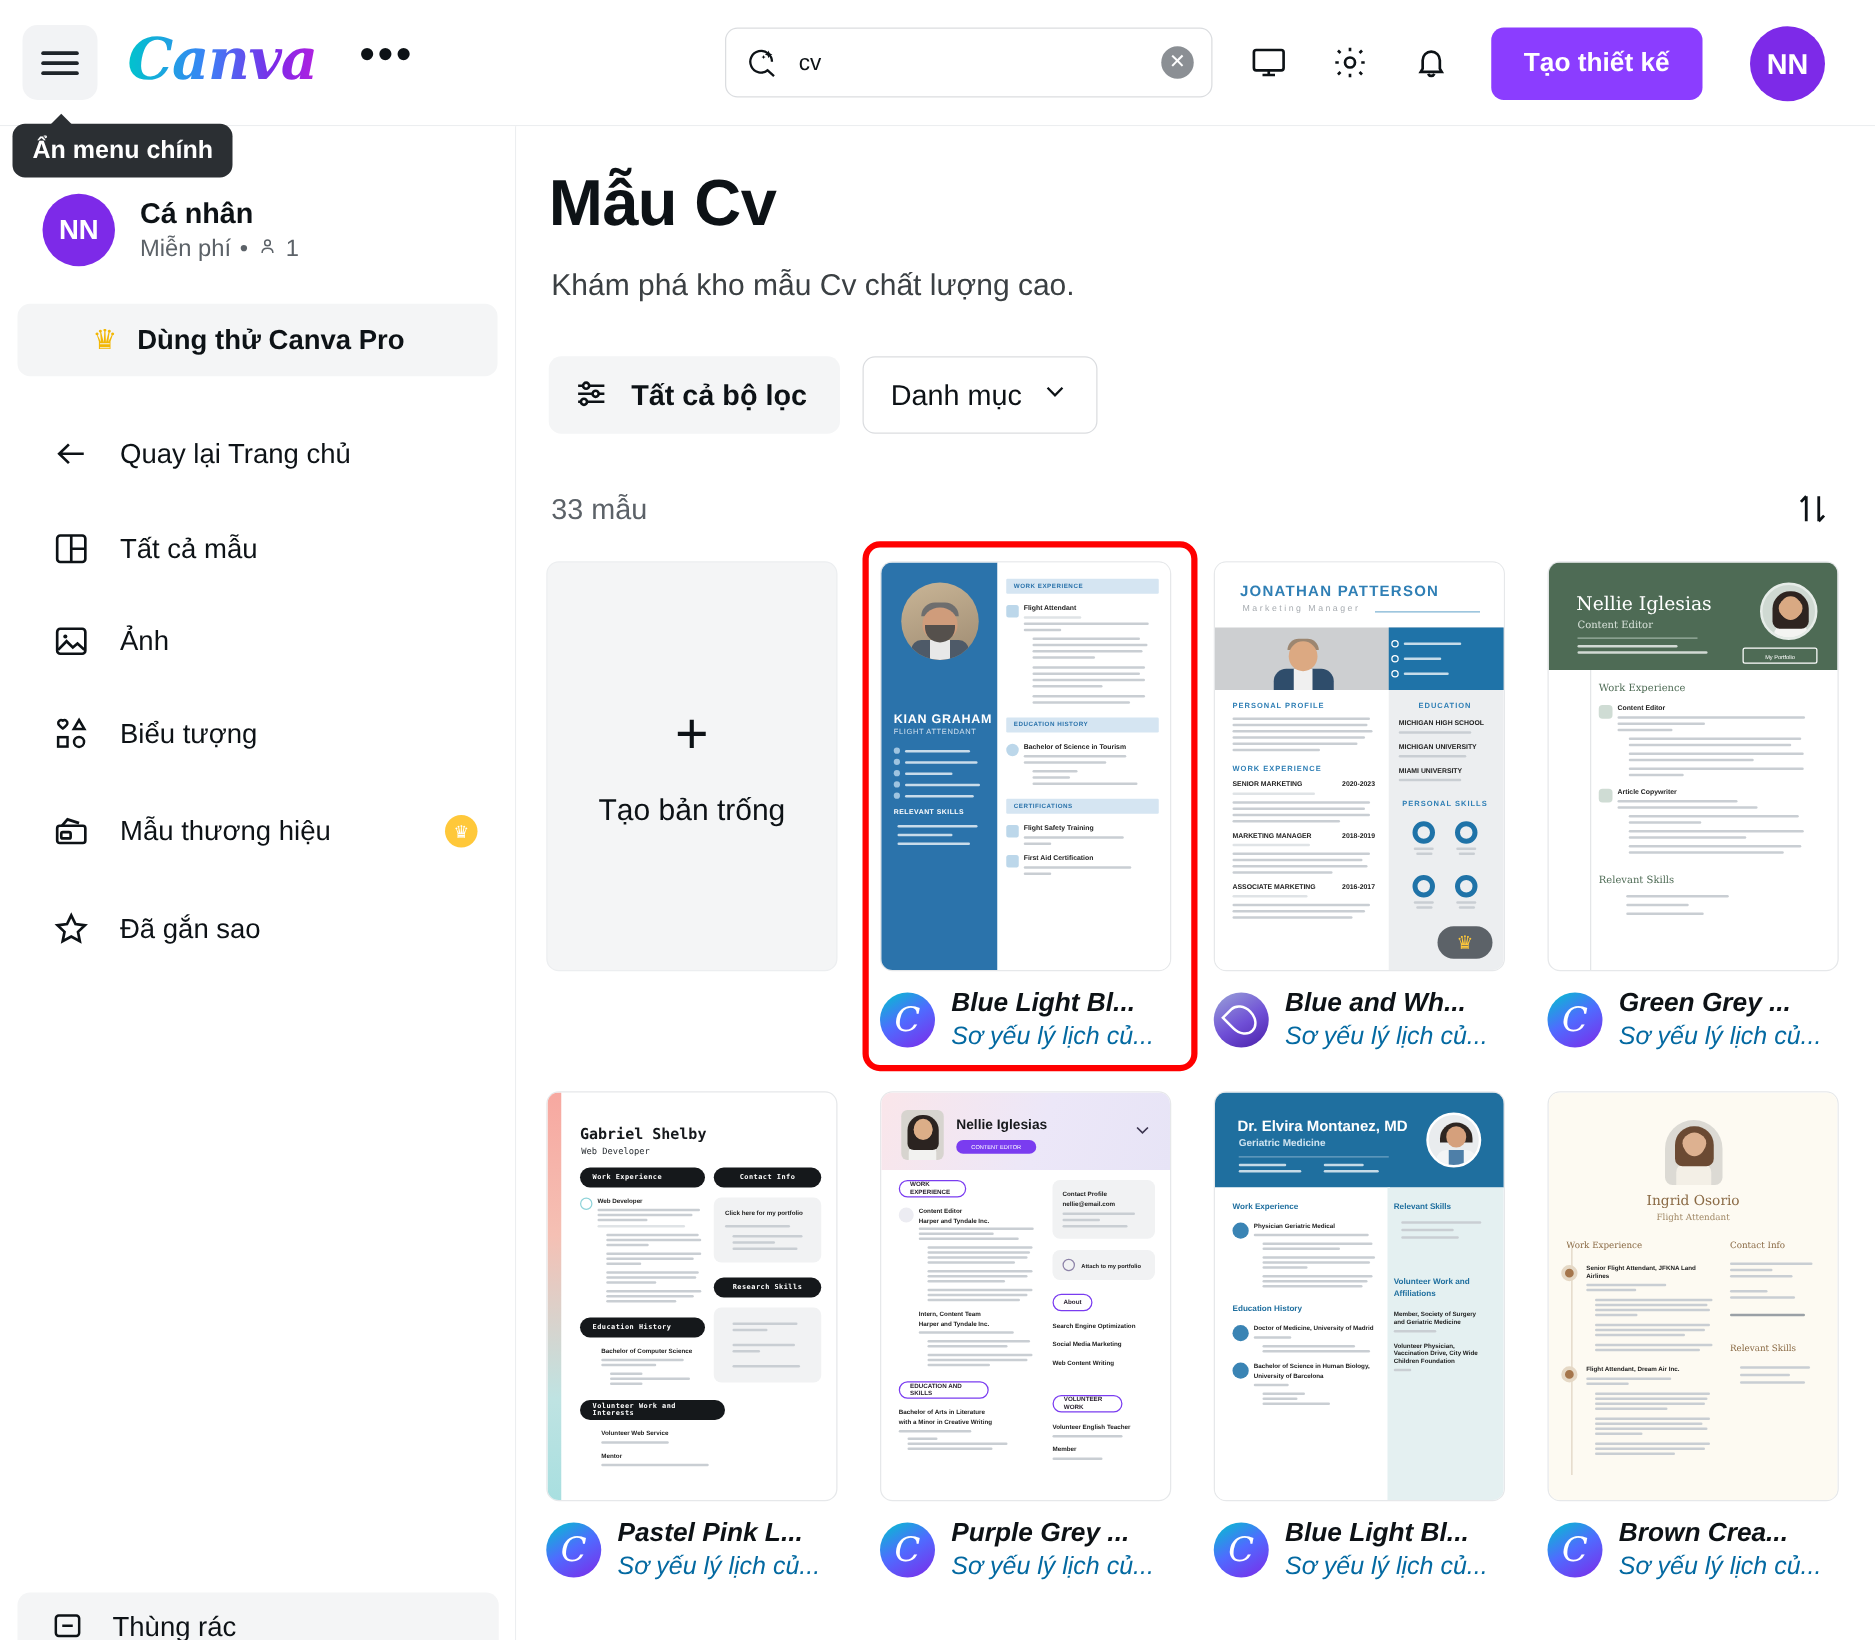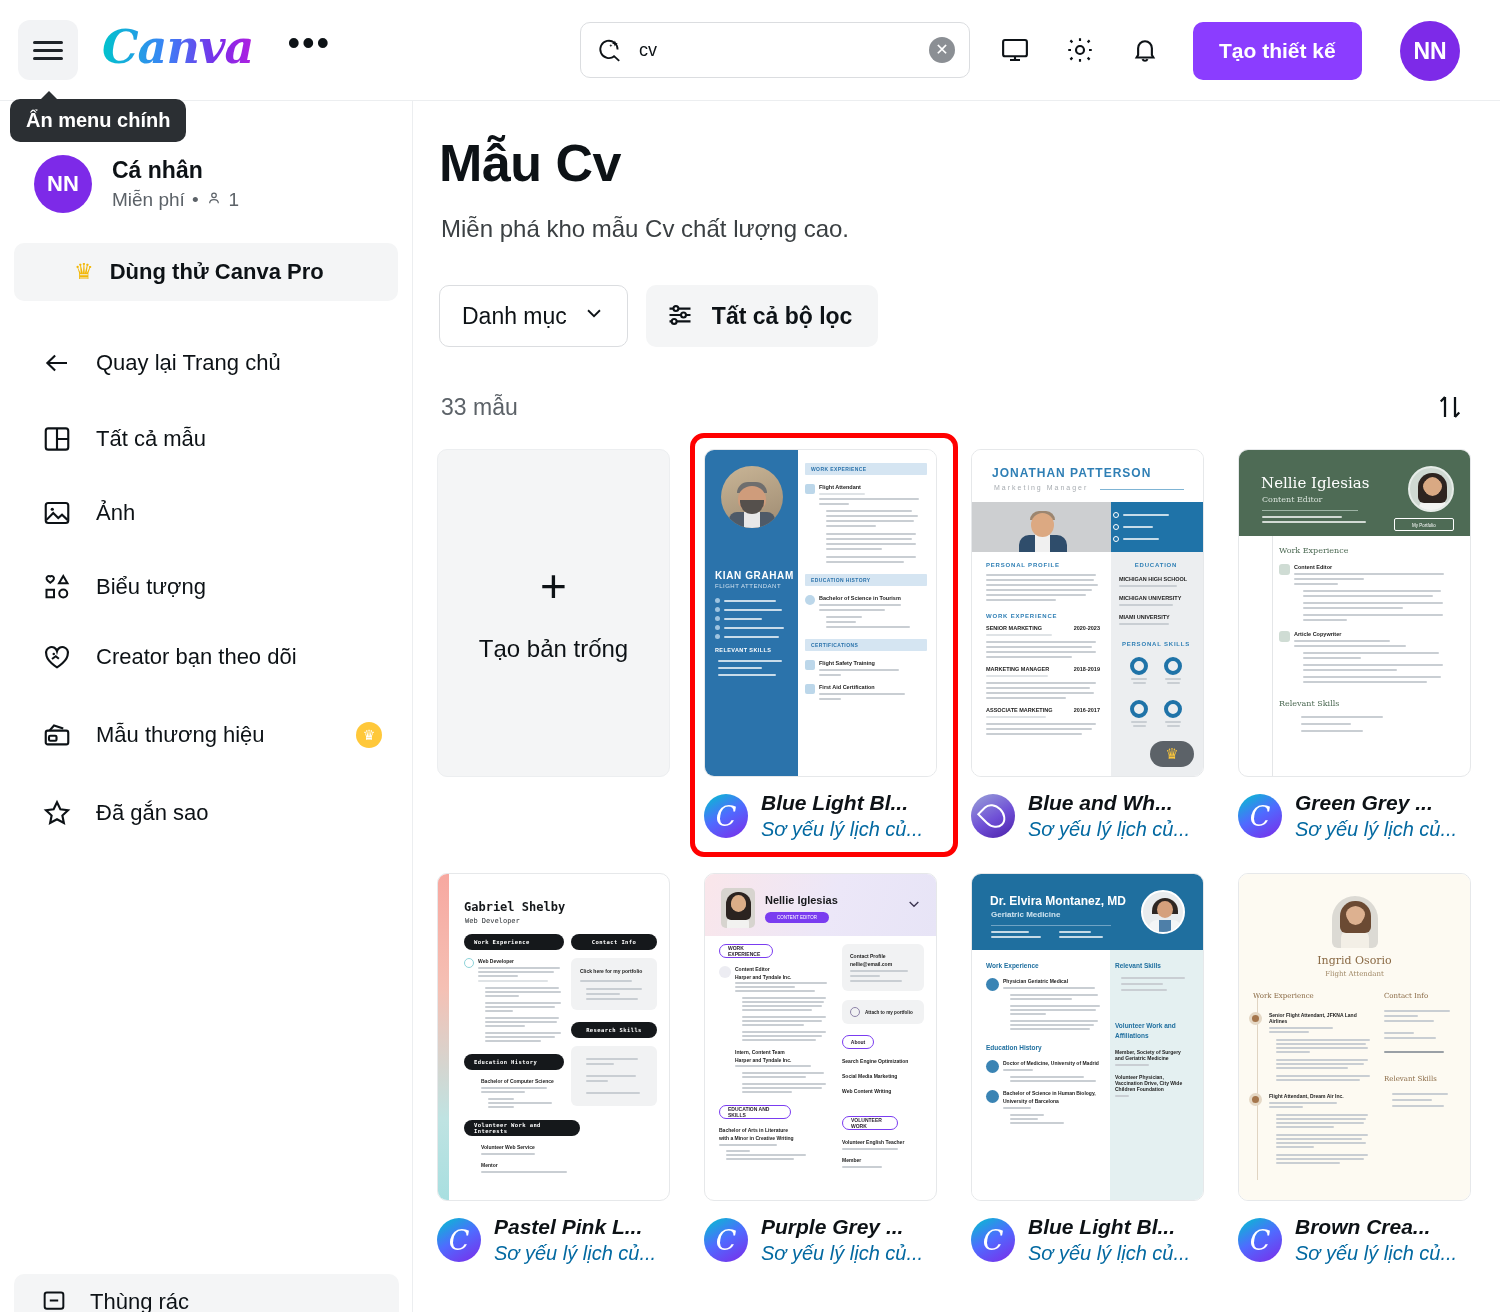--- a/index.html
+++ b/index.html
@@ -508,30 +508,20 @@
         <path d="M6.6 3.6c1.6-1 3.3.4 2.9 2-.3 1.2-1.8 2.2-2.9 3-1.1-.8-2.6-1.8-2.9-3-.4-1.6 1.3-3 2.9-2z"></path>
         <path d="M17 3.2 20.4 9h-6.8z"></path>
         <rect x="3.6" y="14.2" width="6" height="6"></rect>
         <circle cx="17" cy="17.2" r="3.2"></circle>
       </svg>
     </span>
     <span class="nav-label">Biểu tượng</span>
   </div>
 
 
-  <div class="nav-item" id="nav-creators">
-    <span class="nav-icon">
-      <svg width="30" height="30" viewBox="0 0 24 24" fill="none" stroke="#0d1216" stroke-width="1.7">
-        <path d="M12 20.3S3.4 15.2 3.4 9.6A4.3 4.3 0 0 1 12 7.3a4.3 4.3 0 0 1 8.6 2.3c0 5.6-8.6 10.7-8.6 10.7z"></path>
-        <circle cx="9.4" cy="9.6" r="1" fill="#0d1216" stroke="none"></circle>
-        <path d="M8 13.6l3-2.2 2.5 2"></path>
-      </svg>
-    </span>
-    <span class="nav-label">Creator bạn theo dõi</span>
-  </div>
 
   <div class="nav-item" id="nav-brand">
     <span class="nav-icon">
       <svg width="30" height="30" viewBox="0 0 24 24" fill="none" stroke="#0d1216" stroke-width="1.7">
         <rect x="3" y="8.5" width="18" height="11" rx="1.6"></rect>
         <path d="M6 8.5 9.6 4.4l7.4 2.4"></path>
         <rect x="5.6" y="12.6" width="6" height="4" rx="1"></rect>
       </svg>
     </span>
     <span class="nav-label">Mẫu thương hiệu</span>
@@ -556,42 +546,42 @@
           <path d="M8.4 12.5h7.2"></path>
       </svg>
     </span>
     <span class="nav-label">Thùng rác</span>
   </div>
 </div>
 
 <div id="main">
 
   <div id="page-title">Mẫu Cv</div>
-  <div id="page-subtitle">Miễn phá kho mẫu Cv chất lượng cao.</div>
+  <div id="page-subtitle">Khám phá kho mẫu Cv chất lượng cao.</div>
 
   <div id="filter-row">
-    <button id="filter-category">
-      <span>Danh mục</span>
-      <span>
-        <svg width="22" height="22" viewBox="0 0 24 24" fill="none" stroke="#0d1216" stroke-width="2">
-          <path d="M5.5 9 12 15.5 18.5 9"></path>
-        </svg>
-      </span>
-    </button>
-
     <button id="filter-all">
       <span>
         <svg width="28" height="28" viewBox="0 0 24 24" fill="none" stroke="#0d1216" stroke-width="1.8">
           <path d="M3 6.5h18M3 12h18M3 17.5h18"></path>
           <circle cx="8.5" cy="6.5" r="2.1" fill="#fff"></circle>
           <circle cx="15" cy="12" r="2.1" fill="#fff"></circle>
           <circle cx="7" cy="17.5" r="2.1" fill="#fff"></circle>
         </svg>
       </span>
       <span class="label">Tất cả bộ lọc</span>
+    </button>
+
+    <button id="filter-category">
+      <span>Danh mục</span>
+      <span>
+        <svg width="22" height="22" viewBox="0 0 24 24" fill="none" stroke="#0d1216" stroke-width="2">
+          <path d="M5.5 9 12 15.5 18.5 9"></path>
+        </svg>
+      </span>
     </button>
   </div>
 
   <div id="count-row">
     <span id="count-label">33 mẫu</span>
     <span id="sort-btn">
       <svg width="30" height="30" viewBox="0 0 24 24" fill="none" stroke="#0d1216" stroke-width="1.8">
         <path d="M8 20V4M8 4 4.6 7.6M16 4v16M16 20l3.4-3.6"></path>
       </svg>
     </span>

